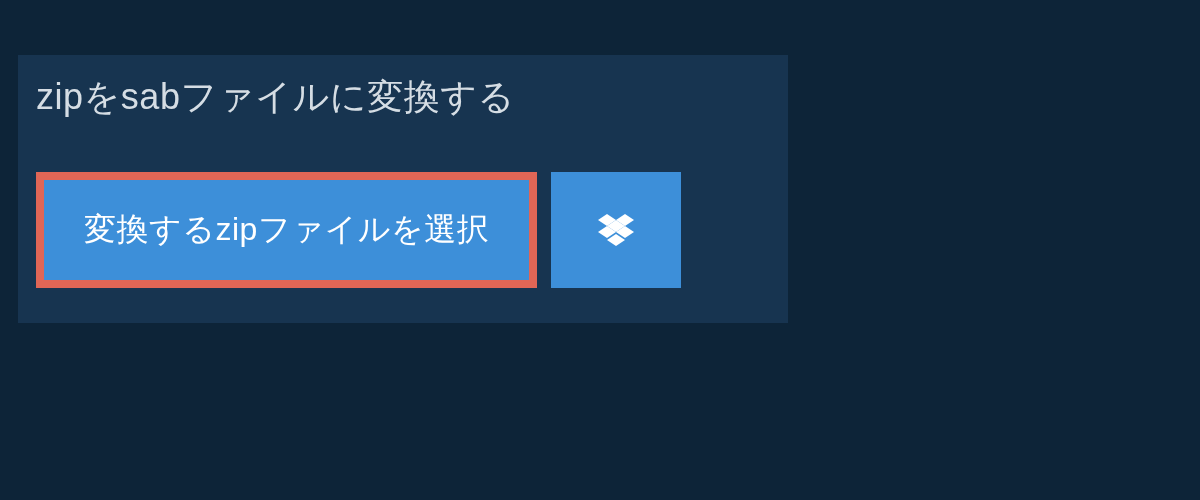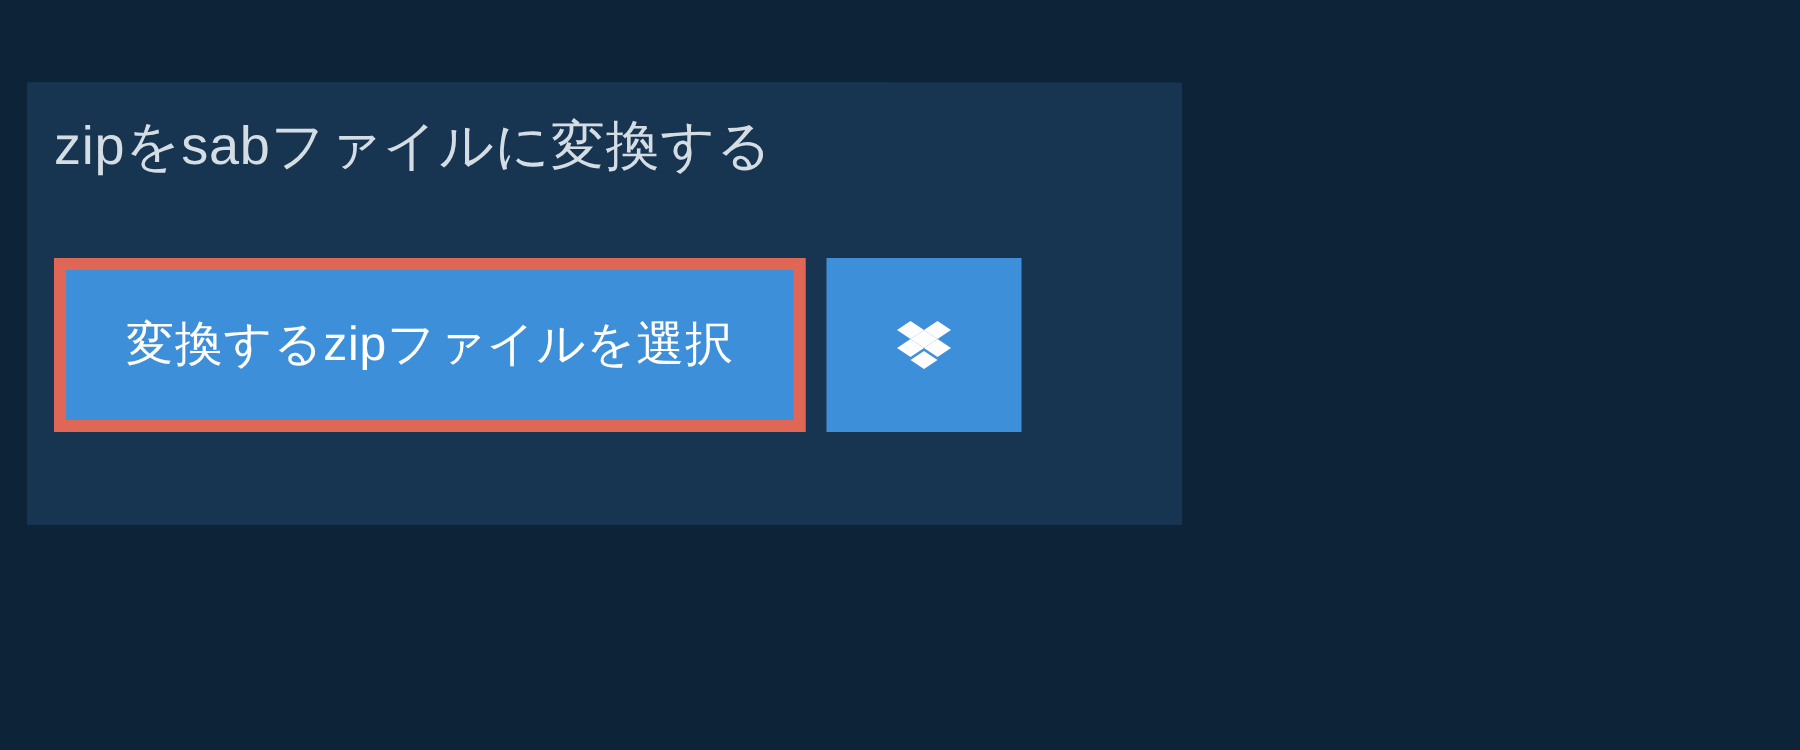--- a/index.html
+++ b/index.html
@@ -12,21 +12,21 @@
       height: 500px;
       background-color: #0d2438;
       font-family: -apple-system, BlinkMacSystemFont, "Segoe UI", "Helvetica Neue", Arial, sans-serif;
       overflow: hidden;
     }
     .panel {
       background-color: #173450;
       width: 770px;
       margin-top: 55px;
       margin-left: 18px;
-      padding-bottom: 62px;
+      padding-bottom: 35px;
     }
     .title-bar {
       background-color: #173450;
       padding: 18px 18px 20px 18px;
       width: 575px;
     }
     .title {
       color: #d5dde4;
       font-size: 36px;
       font-weight: 400;

